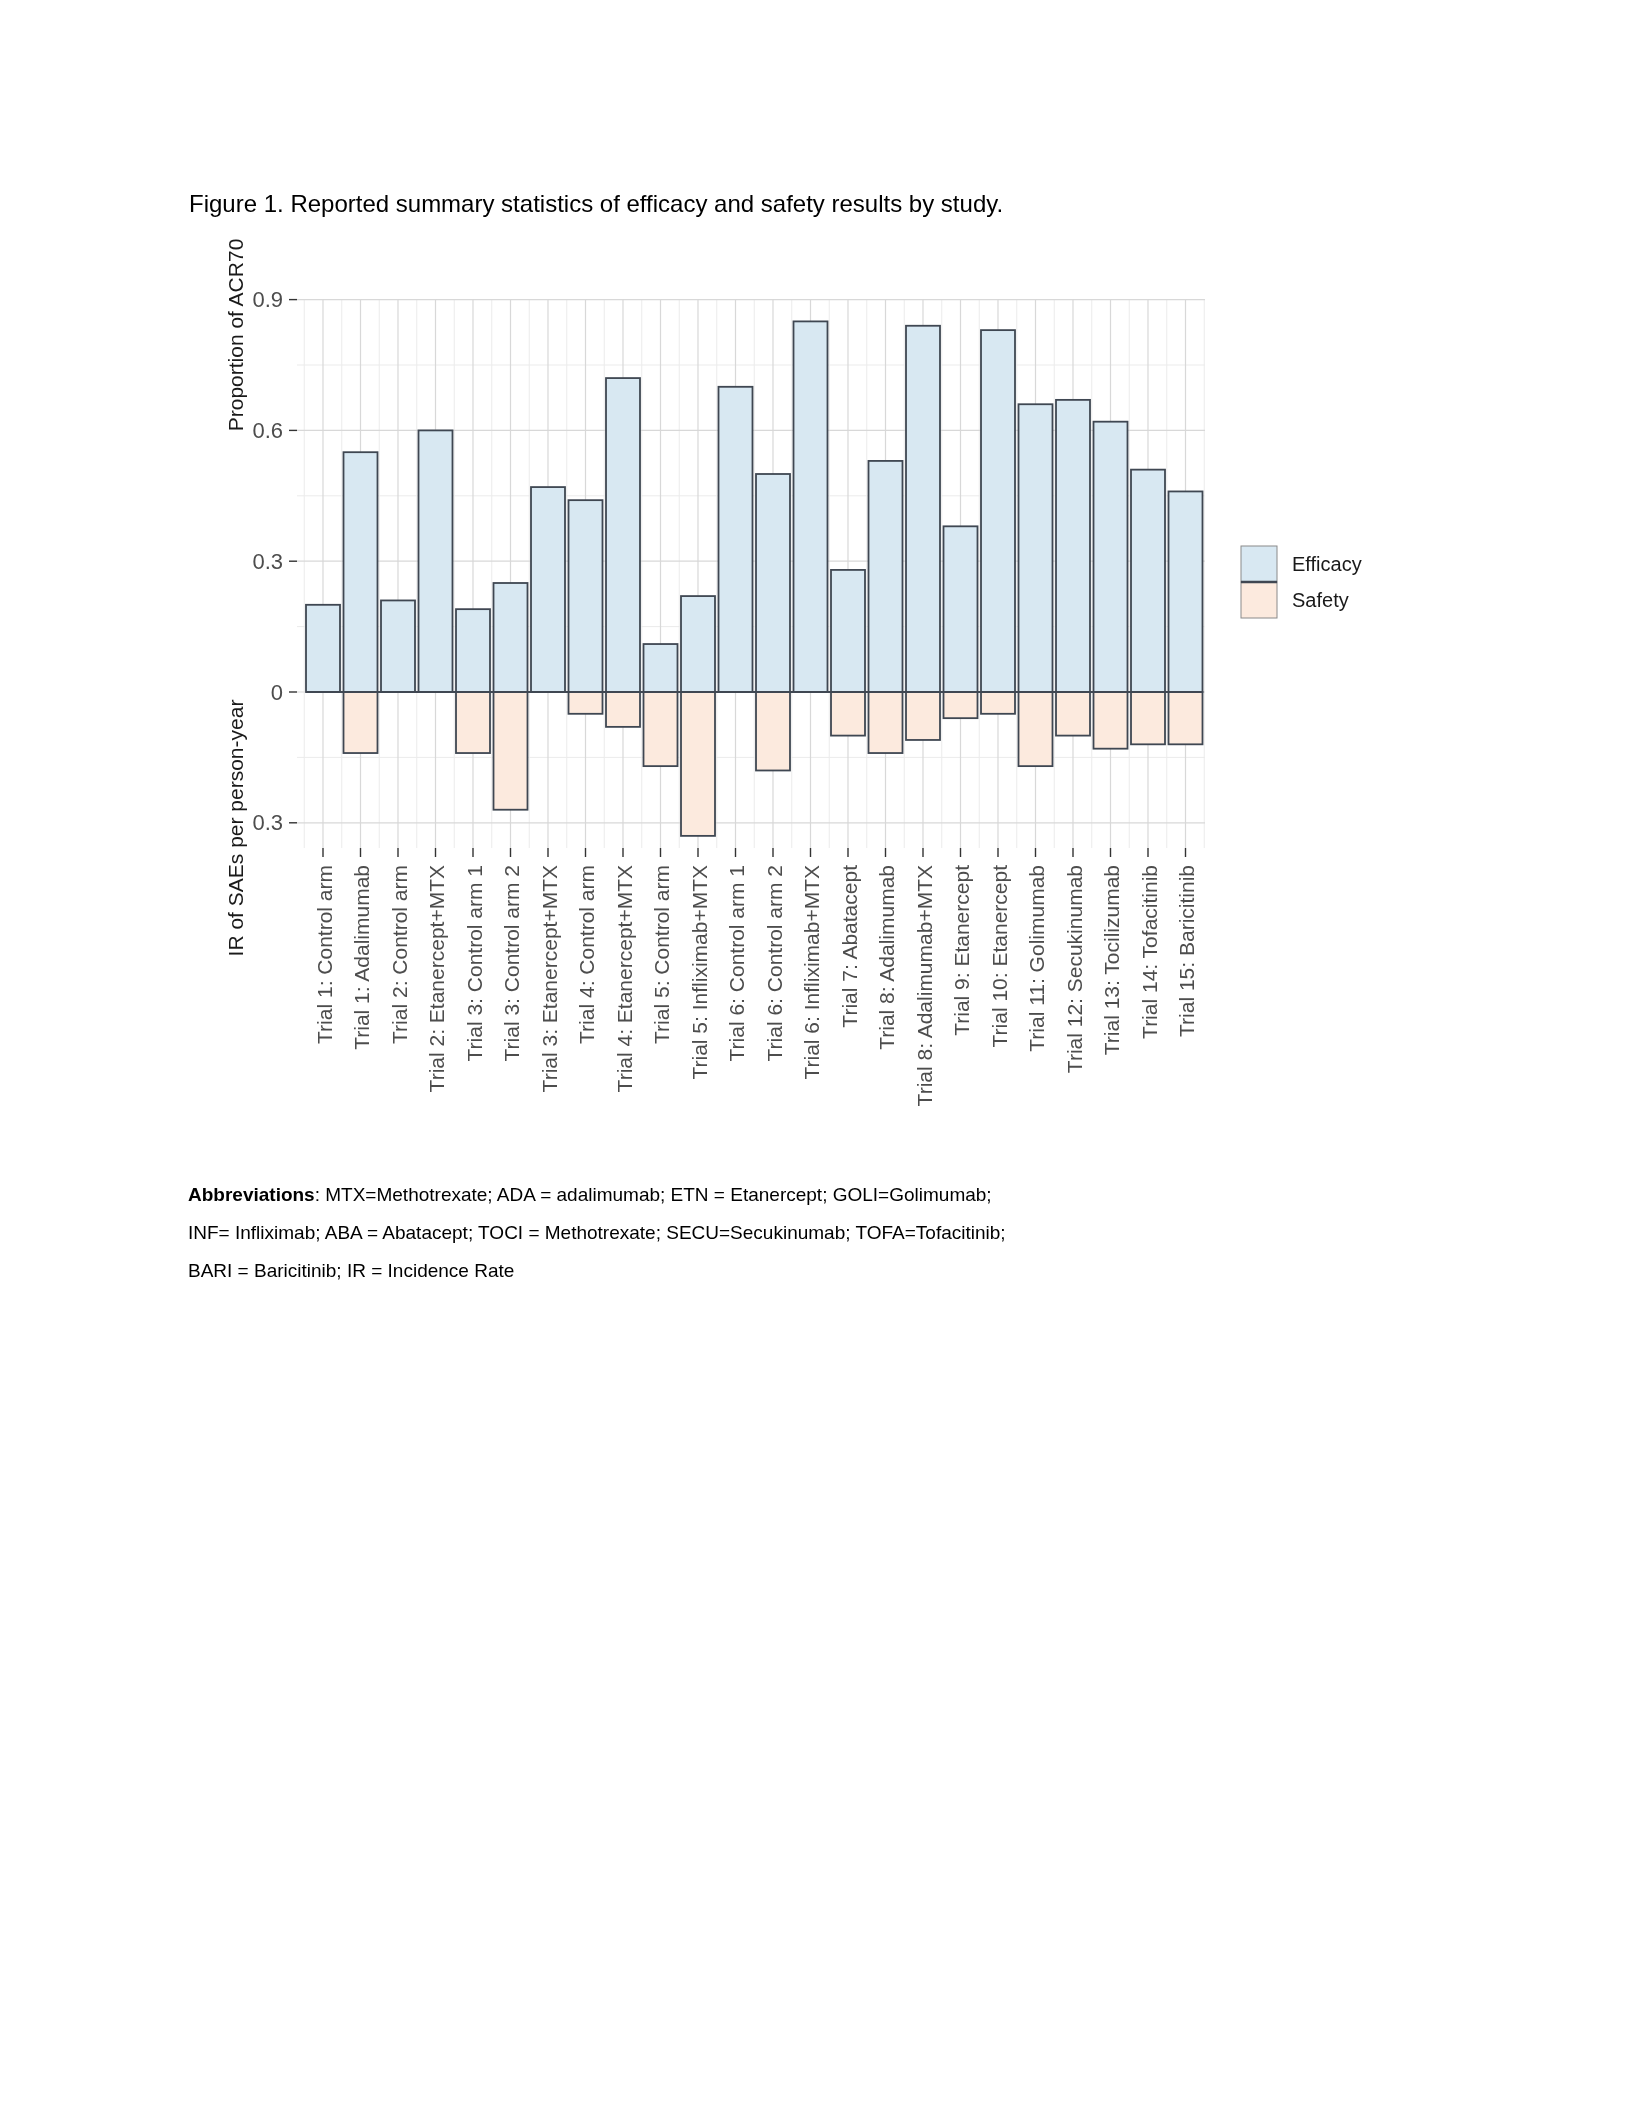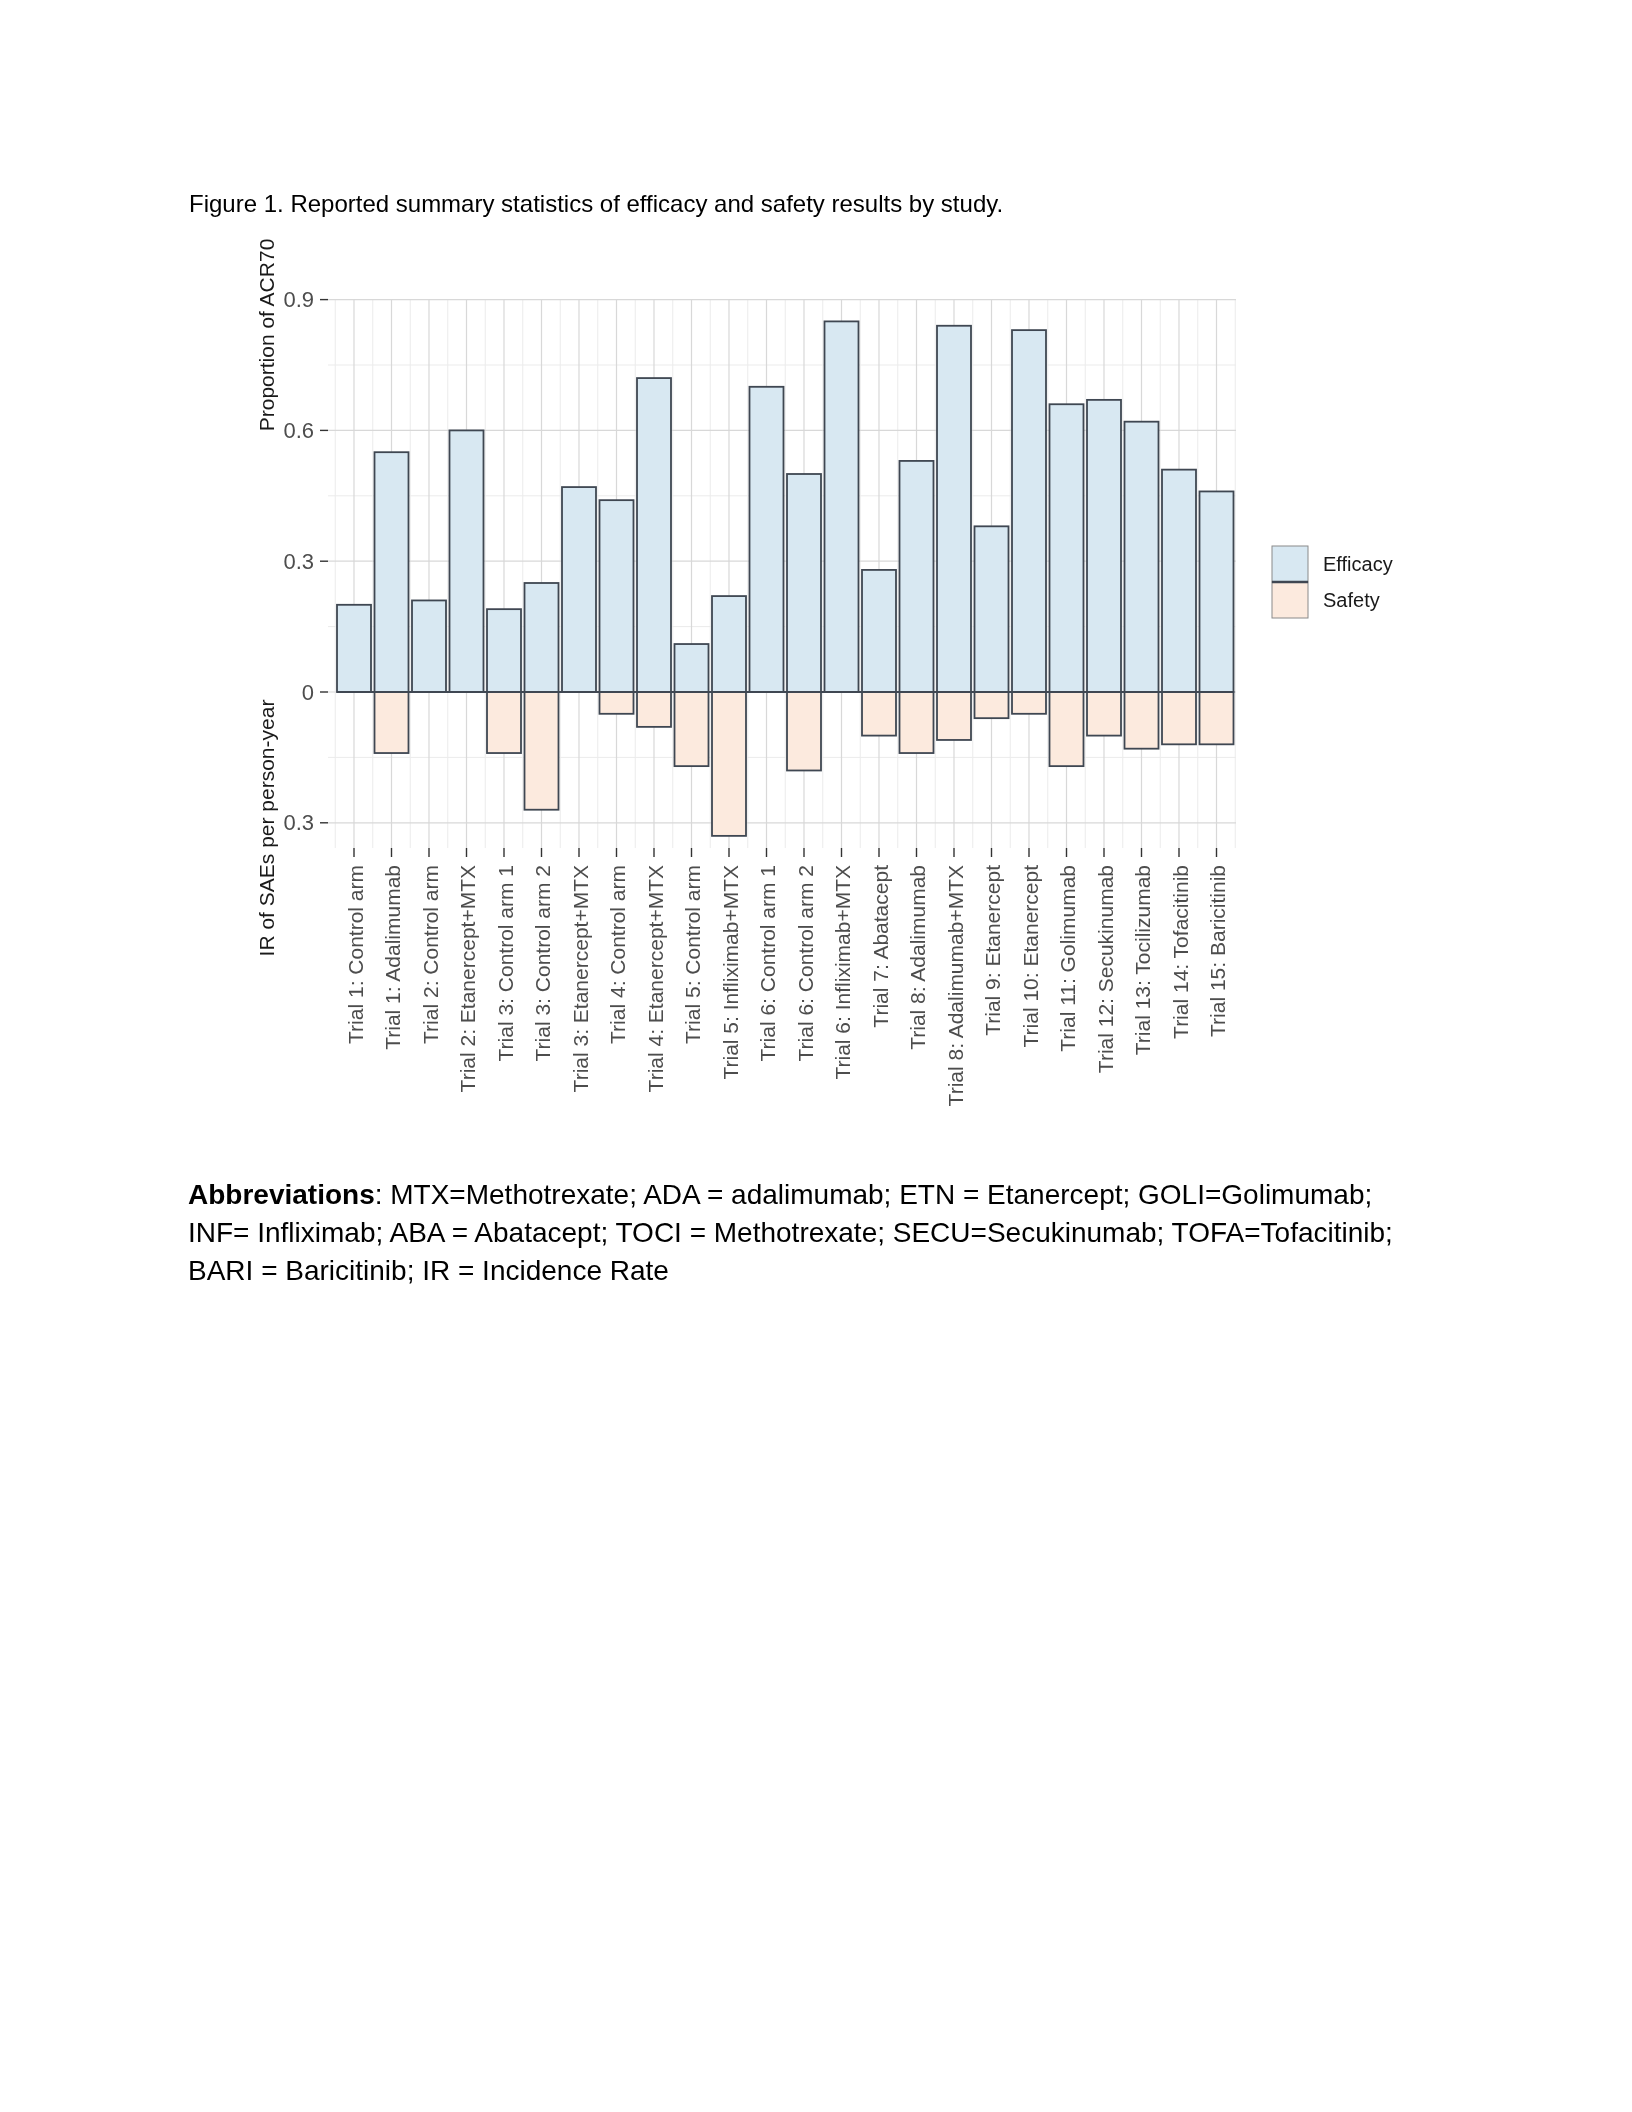--- a/index.html
+++ b/index.html
@@ -6,24 +6,24 @@
   body{
     width:1632px;height:2112px;background:#ffffff;
     font-family:"Liberation Sans","DejaVu Sans",sans-serif;
     position:relative;overflow:hidden;
   }
   .page{position:absolute;left:0;top:0;width:1632px;height:2112px;background:#ffffff;}
   .fig-title{
     position:absolute;left:189px;top:190px;width:1200px;
     font-size:24px;font-weight:normal;color:#000000;letter-spacing:0px;
   }
-  .chart-wrap{position:absolute;left:196px;top:230px;width:1280px;height:880px;}
+  .chart-wrap{position:absolute;left:165px;top:230px;width:1280px;height:880px;}
   .abbrev{
     position:absolute;left:188px;top:1176px;width:1290px;
-    font-size:28px;color:#000000;line-height:38px;
+    font-size:19px;color:#000000;line-height:38px;
   }
   .abbrev b{font-weight:bold;}
   svg text{font-family:"Liberation Sans","DejaVu Sans",sans-serif;}
 </style>
 </head>
 <body>
 
 <div class="page">
 
   <div class="fig-title">Figure 1. Reported summary statistics of efficacy and safety results by study.</div>

